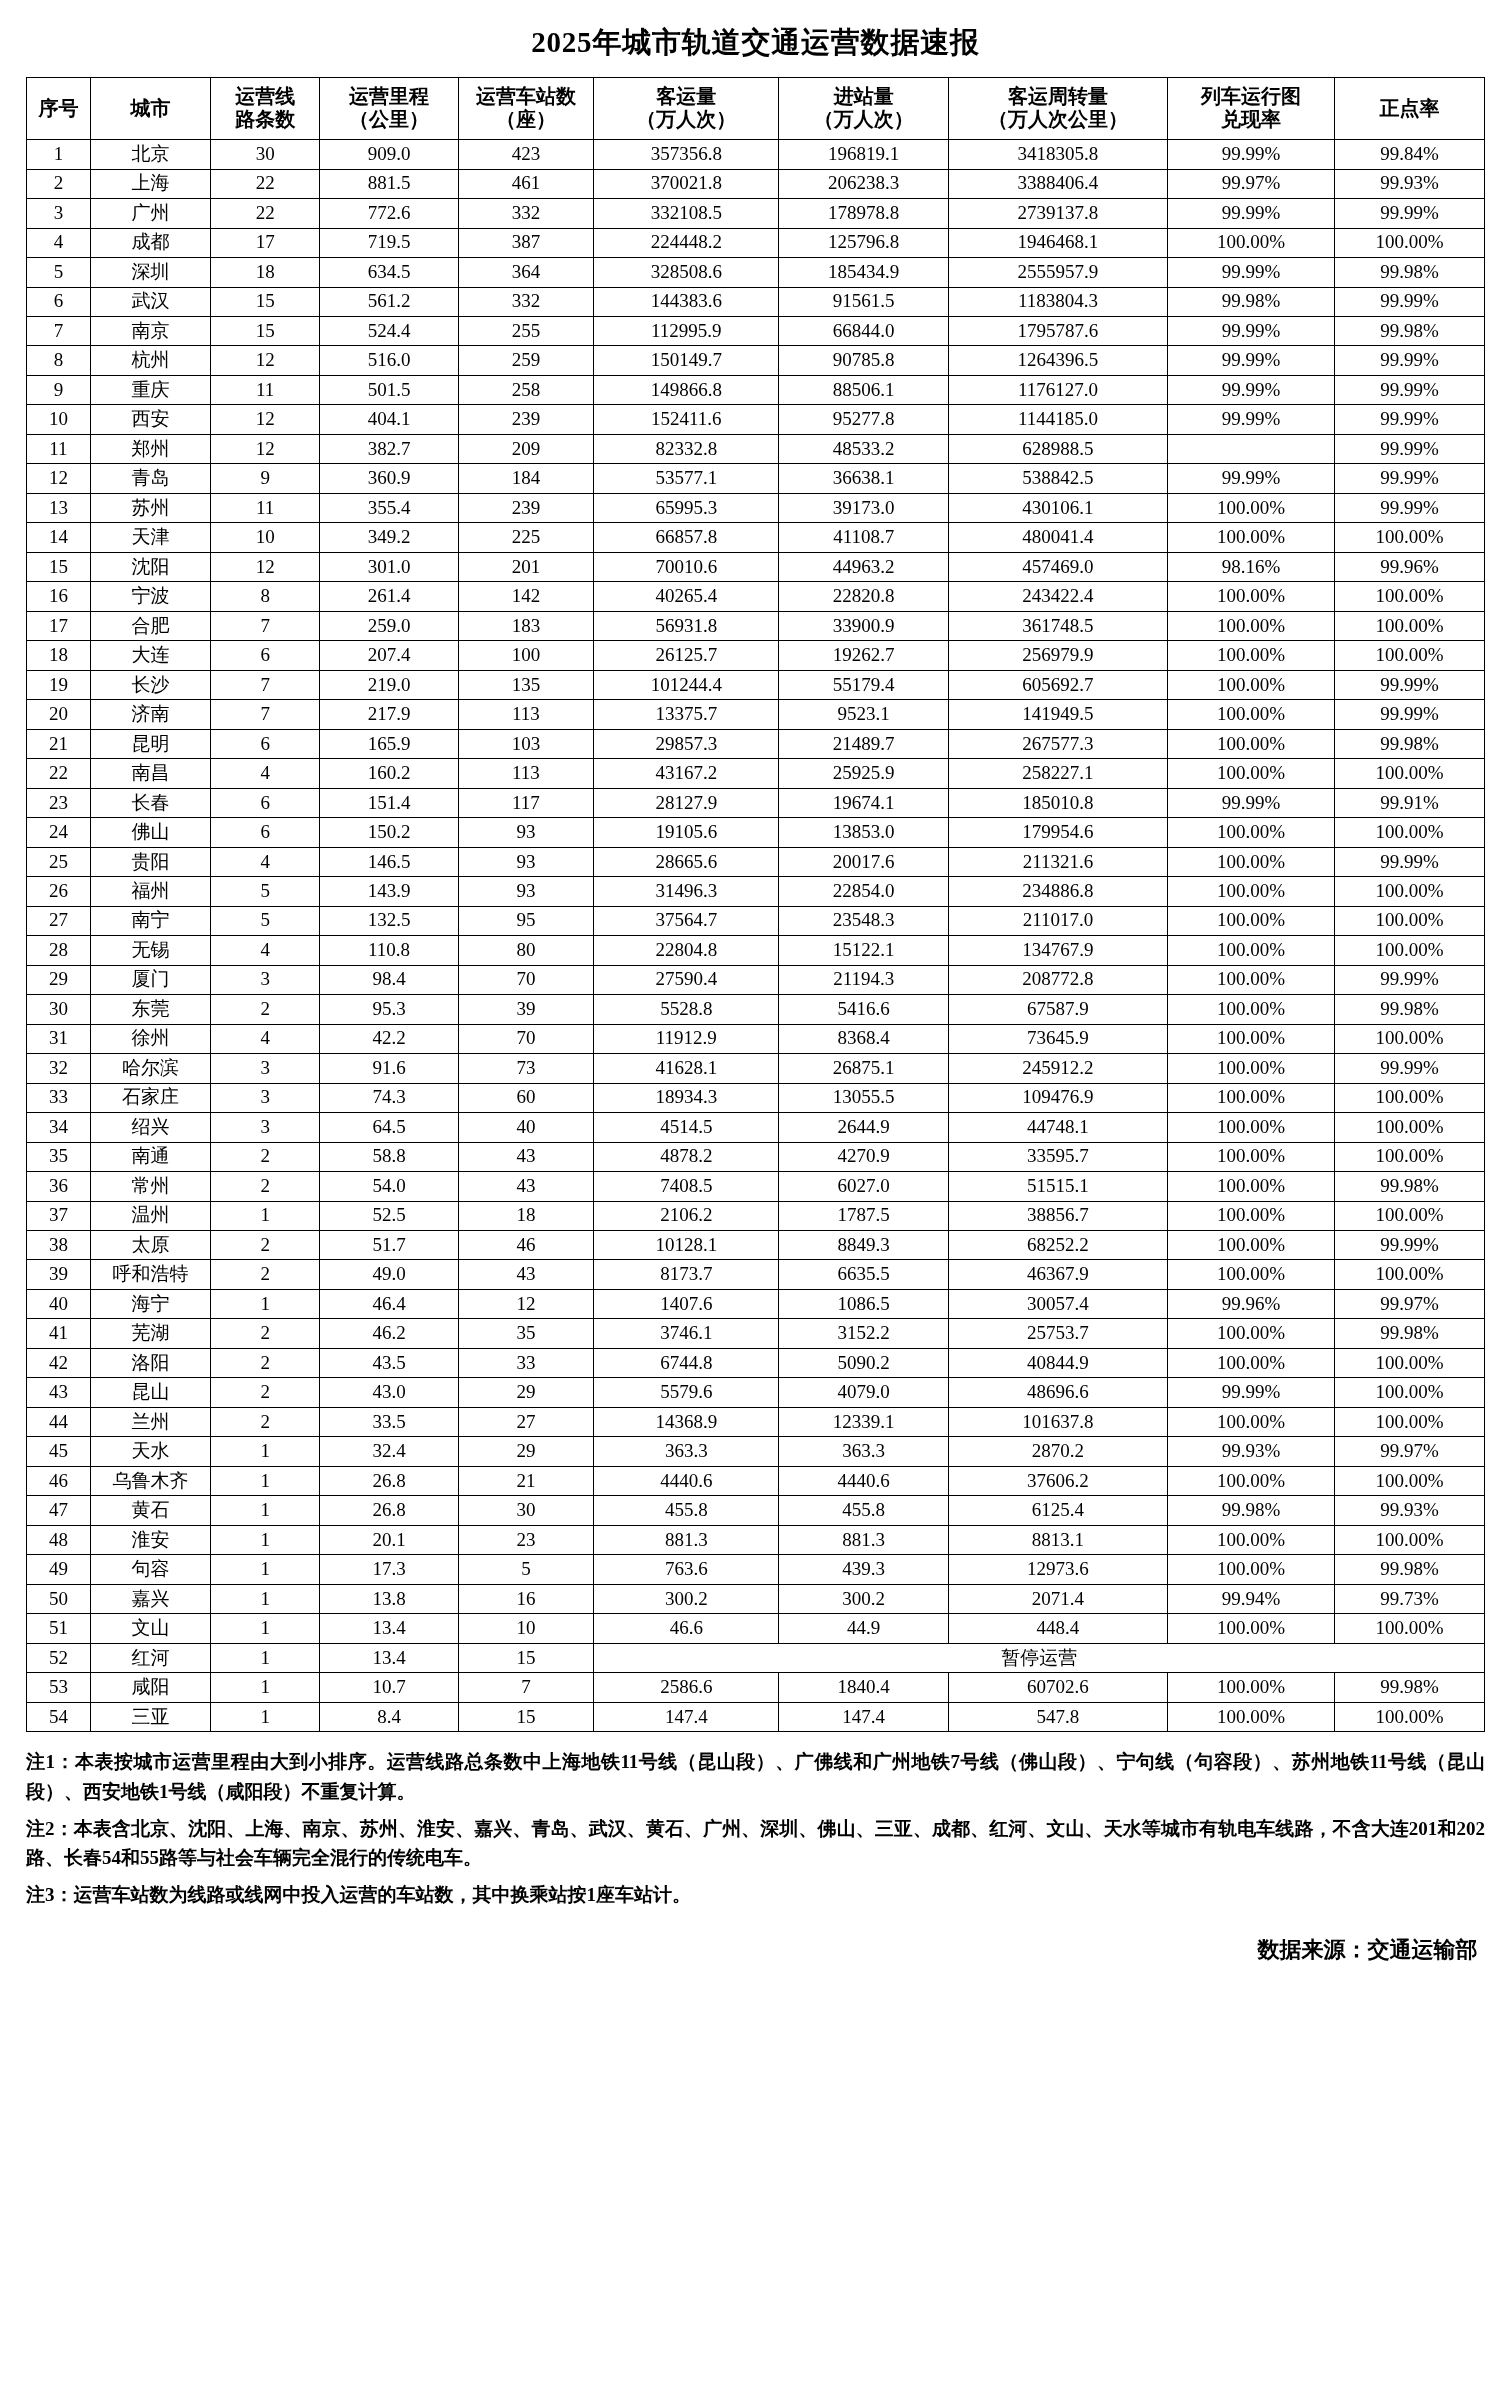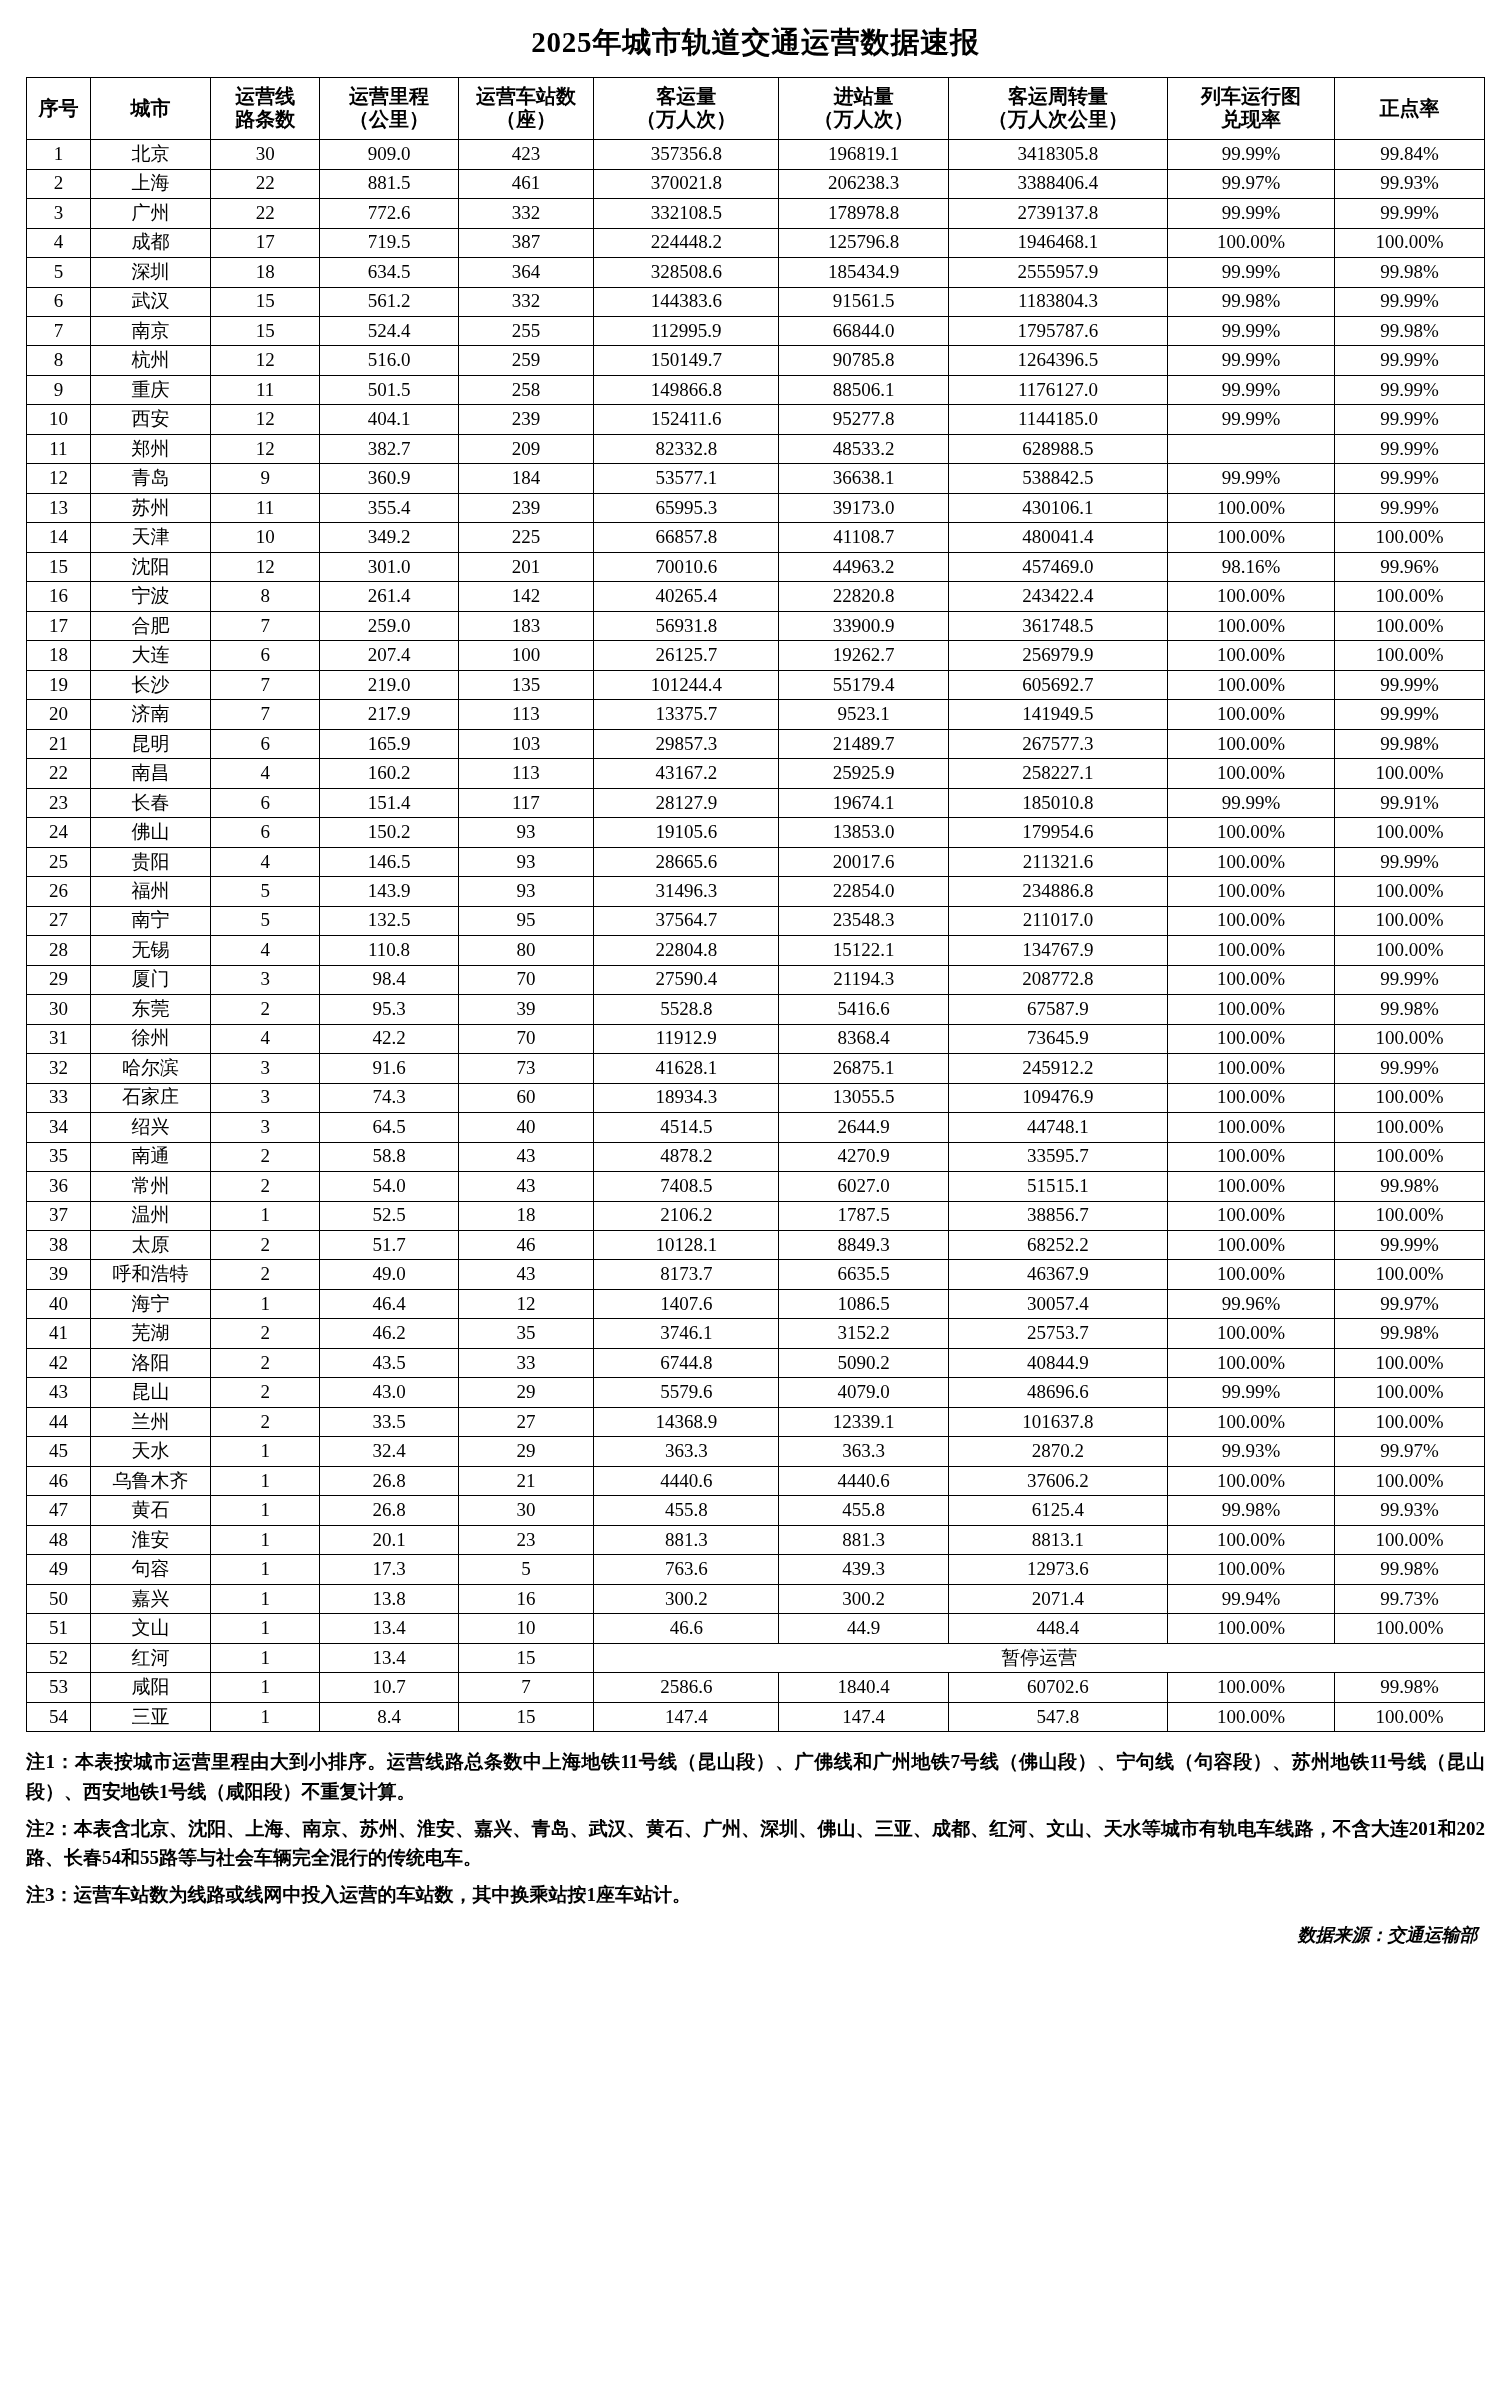--- a/index.html
+++ b/index.html
@@ -71,27 +71,26 @@
     font-size: 19px;
     line-height: 1.55;
     font-weight: bold;
     font-family: "Liberation Serif", "DejaVu Serif", serif;
   }
   .notes p {
     margin: 0 0 7.6px 0;
     text-align: justify;
   }
   .source {
-    margin-top: 13px;
+    margin-top: 25px;
     text-align: right;
-    font-size: 18px;
+    font-size: 22px;
     font-weight: bold;
     padding-right: 7.6px;
     font-family: "Liberation Serif", "DejaVu Serif", serif;
-    font-style: italic;
   }
 </style>
 </head>
 <body>
 
 <div class="page">
 
   <div class="doc-title">2025年城市轨道交通运营数据速报</div>
 
   <table class="main">

